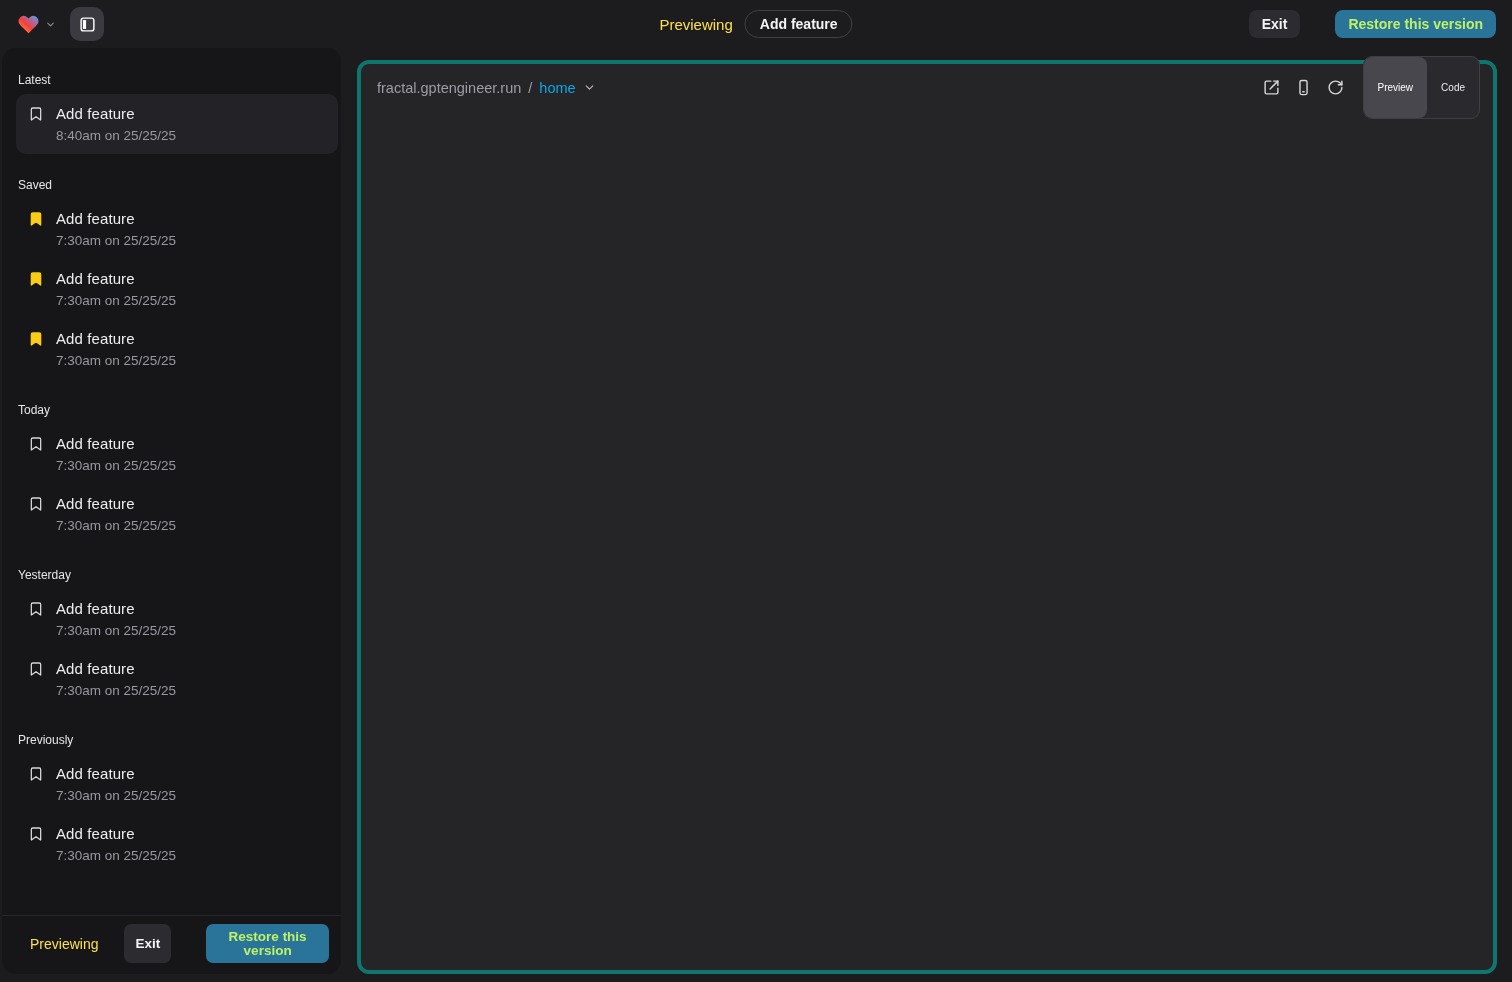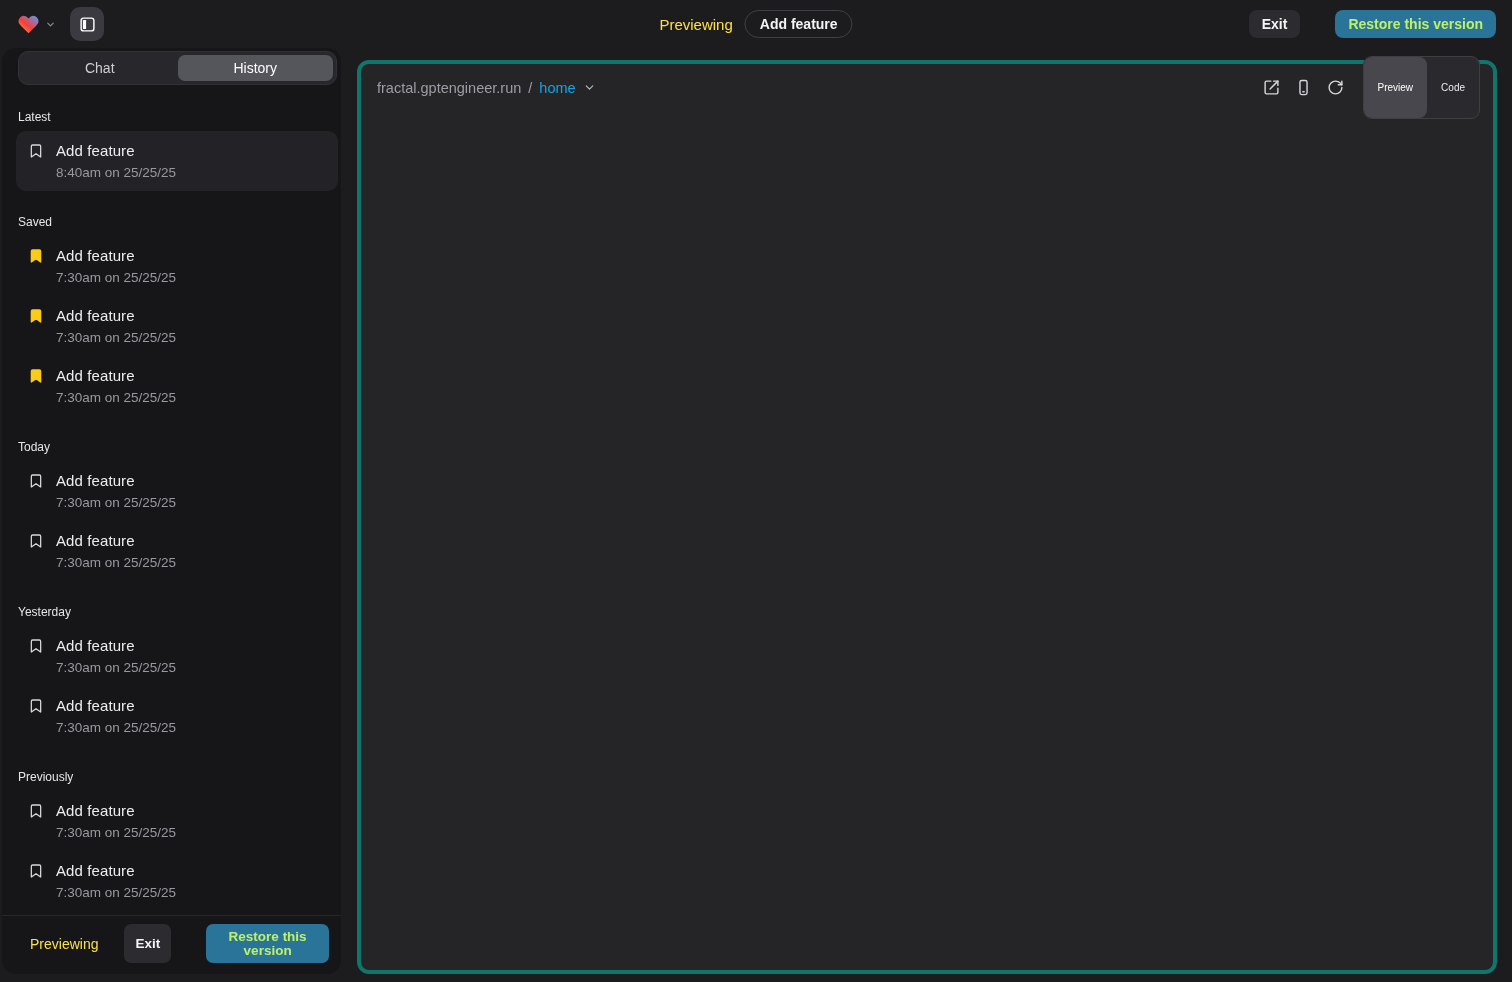--- a/index.html
+++ b/index.html
@@ -173,24 +173,20 @@
   </div>
   <div class="tb-right">
     <button class="btn btn-dark">Exit</button>
     <button class="btn btn-restore">Restore this version</button>
   </div>
 </header>
 
 <div class="workspace">
 
   <aside class="sidebar">
-    <div class="tabs">
-      <button class="tab">Chat</button>
-      <button class="tab active">History</button>
-    </div>
 
     <div class="history-list" id="history-list">
   <section class="history-section">
     <h3 class="section-label">Latest</h3>
     <div class="section-items">
   <div class="history-item highlighted">
     <div class="item-row">
       <span class="bm">
                   <svg width="16" height="16" viewBox="0 0 24 24" fill="none" stroke="#d8d8dc" stroke-width="1.9" stroke-linecap="round" stroke-linejoin="round">
                     <path d="M19 21l-7-5-7 5V5a2 2 0 0 1 2-2h10a2 2 0 0 1 2 2z"></path>

